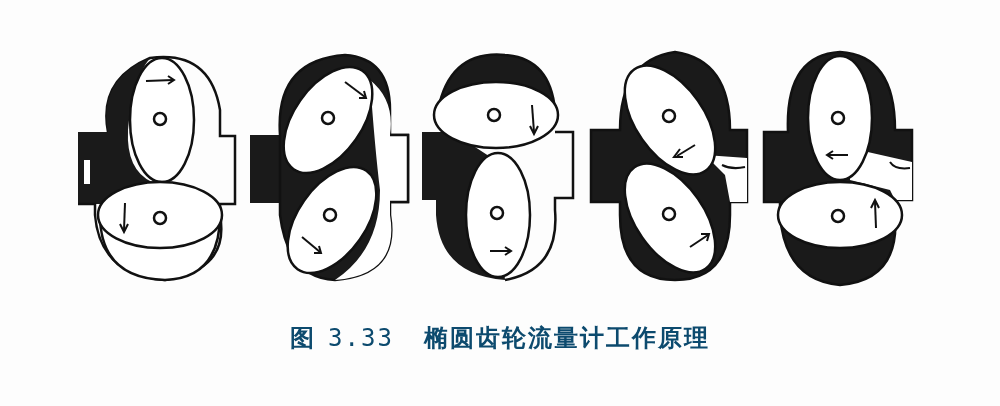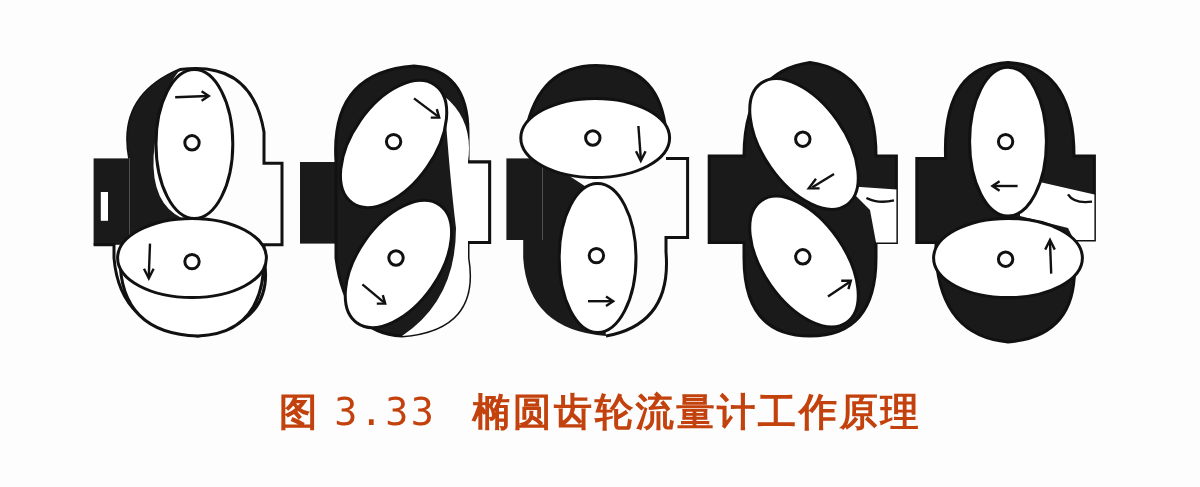--- a/index.html
+++ b/index.html
@@ -1,19 +1,19 @@
 <!DOCTYPE html>
 <html><head>
 <meta charset="utf-8">
 <style>
   html,body{margin:0;padding:0;background:#fdfdfd;}
   body{width:1000px;height:406px;position:relative;overflow:hidden;font-family:"DejaVu Sans",sans-serif;}
   #figure{position:absolute;left:0;top:0;width:1000px;height:406px;}
   .panel{position:absolute;top:40px;width:180px;height:260px;}
-  .caption{position:absolute;top:322px;left:0;width:1000px;text-align:center;font-family:"DejaVu Sans",sans-serif;font-size:32px;font-weight:bold;color:#c2410c;letter-spacing:2px;}
+  .caption{position:absolute;top:322px;left:0;width:1000px;text-align:center;font-family:"DejaVu Sans",sans-serif;font-size:24px;font-weight:bold;color:#0c4a6e;letter-spacing:2px;}
   .caption .num{margin:0 30px 0 12px;font-weight:normal;font-family:"DejaVu Sans Mono",monospace;}
   svg{display:block;}
 </style>
 </head>
 <body>
 
 <div id="figure">
 
   <div class="panel" style="left:70px;">
     <svg width="180" height="260" viewBox="0 0 180 260">

